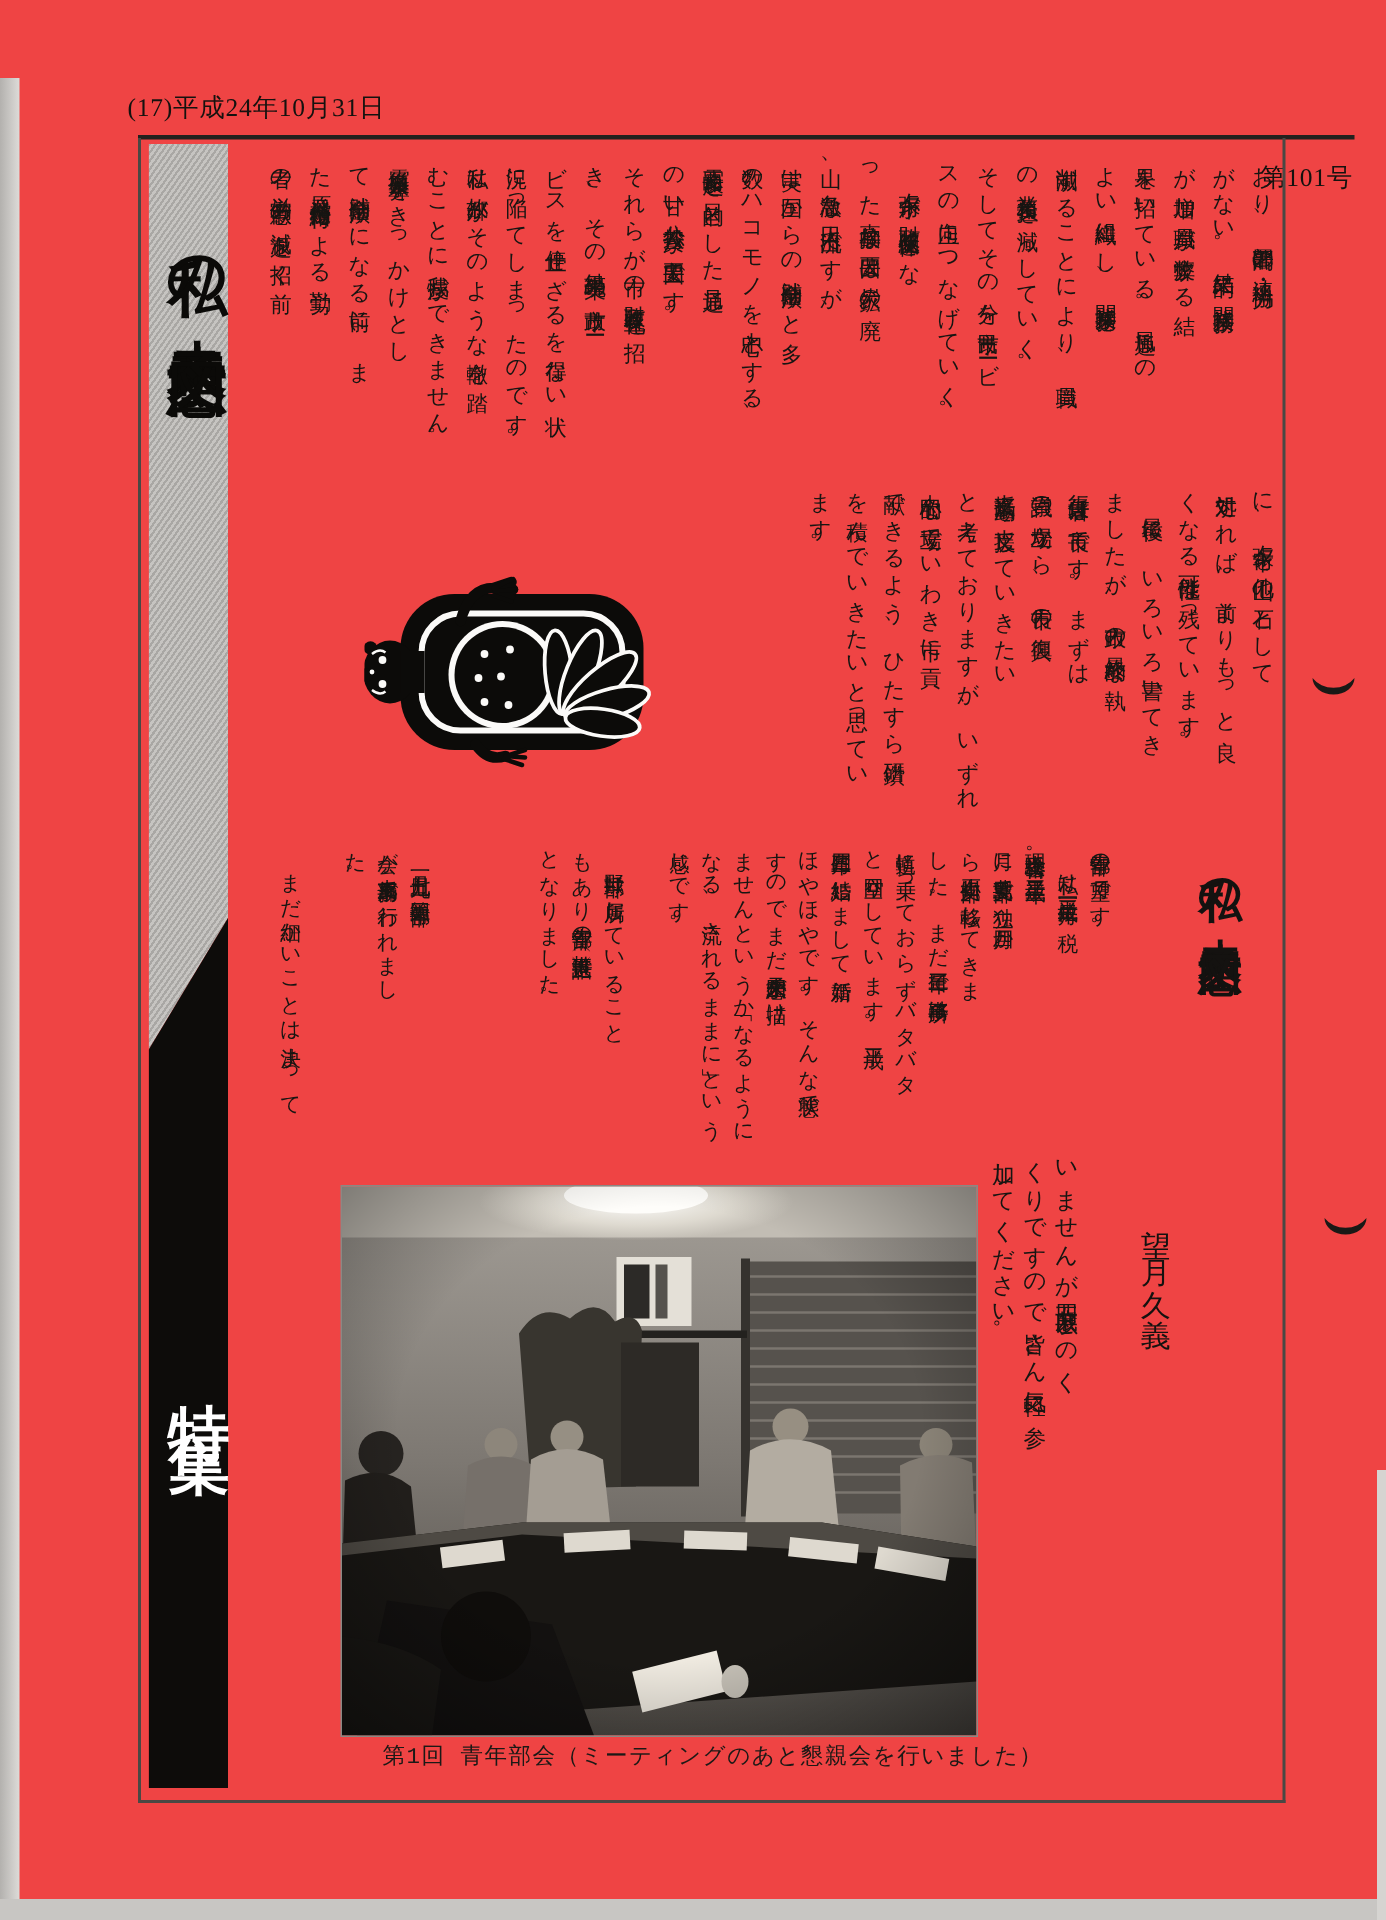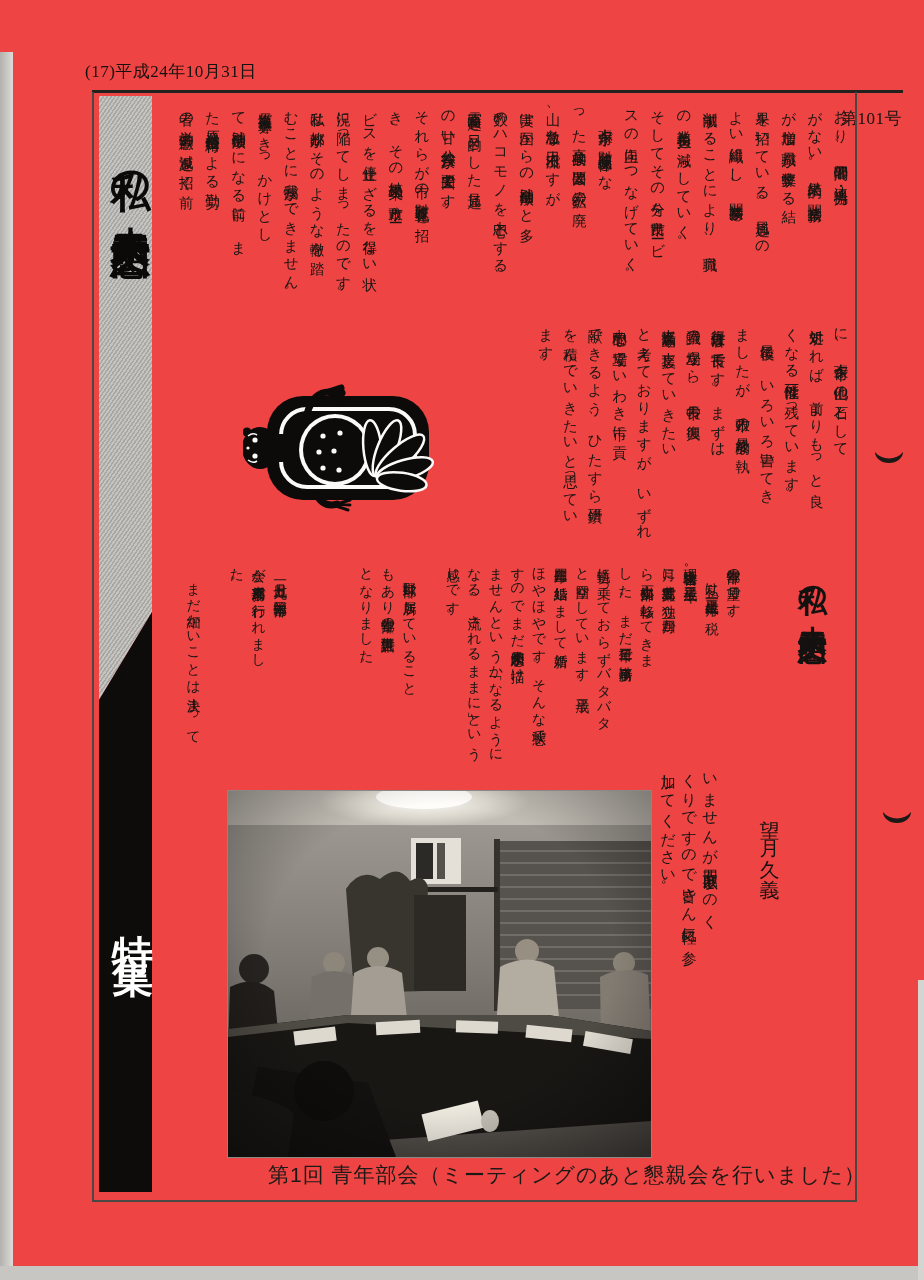--- a/index.html
+++ b/index.html
@@ -52,22 +52,22 @@
   .mid-author{position:absolute;right:140px;top:804px;font-size:20px;letter-spacing:20px;color:#141210;}
 
   
   .crescent{position:absolute;}
   .cres1{left:872px;top:448px;}
   .cres2{left:880px;top:808px;}
 
   
   .baby{position:absolute;left:243px;top:362px;}
   .photo{position:absolute;left:228px;top:791px;width:423px;height:366px;outline:1px solid #8a8884;}
-  .caption{position:absolute;left:268px;top:1161px;font-family:Liberation Sans, sans-serif;
-     font-size:21px;letter-spacing:1px;color:#1b1916;}
+  .caption{position:absolute;left:255px;top:1161px;font-family:Liberation Mono, monospace;
+     font-size:15px;letter-spacing:1px;color:#1b1916;}
 </style>
 </head>
 <body>
 
 <div id="page">
 
   <div class="edge-left"></div>
   <div class="edge-bottom"></div>
   <div class="edge-right"></div>
 

